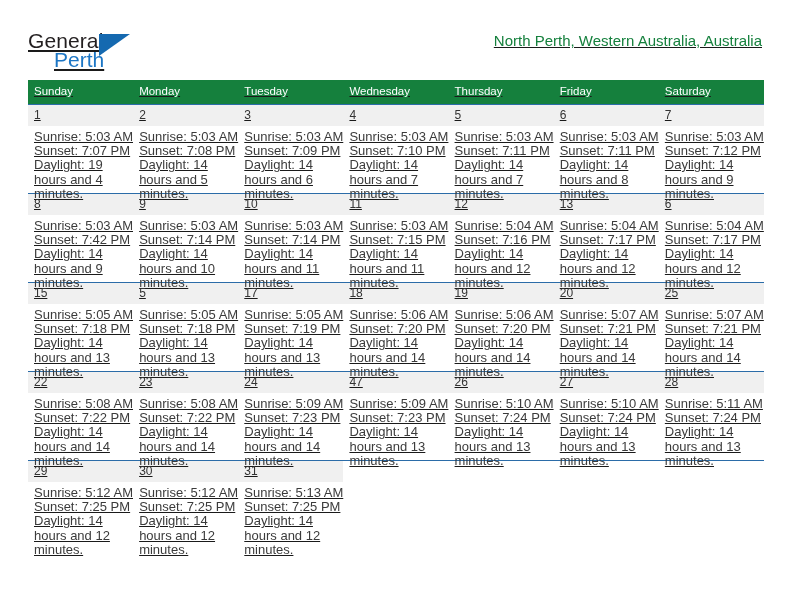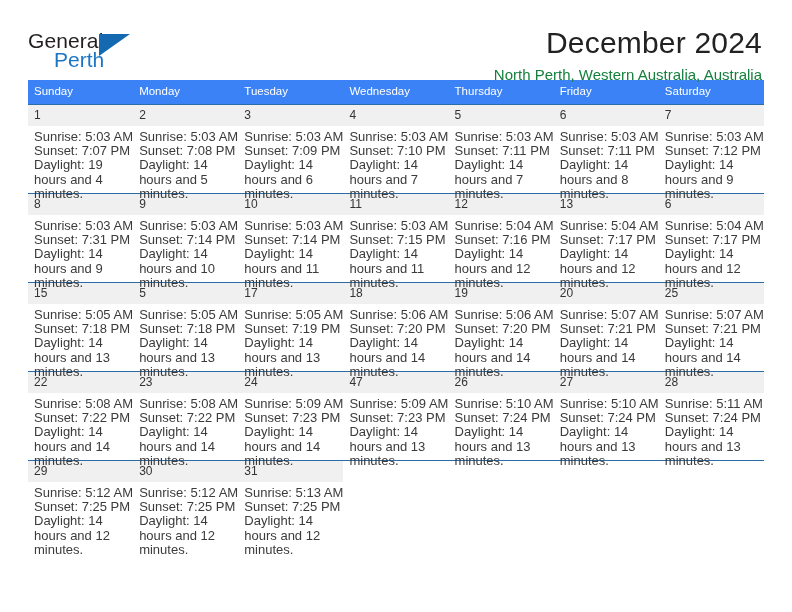--- a/index.html
+++ b/index.html
@@ -13,20 +13,21 @@
     font-family: "Liberation Sans", sans-serif;
     color: #1a1a1a;
     overflow: hidden;
   }
   .page {
     position: relative;
     width: 792px;
     height: 612px;
     box-sizing: border-box;
     padding: 0 28px;
+    text-decoration: underline;
   }
 
   
   .header {
     display: flex;
     align-items: flex-start;
     justify-content: space-between;
     padding-top: 26px;
     height: 72px;
     box-sizing: border-box;
@@ -79,21 +80,21 @@
   }
 
   
   .calendar {
     width: 736px;
     border-collapse: collapse;
     table-layout: fixed;
     margin-top: 8px;
   }
   .calendar th {
-    background: #3b82f6;
+    background: #15803d;
     color: #ffffff;
     font-size: 11.5px;
     font-weight: normal;
     text-align: left;
     padding: 5px 0 6px 6px;
     line-height: 13px;
   }
   .week-row > td {
     vertical-align: top;
     padding: 0;
@@ -140,21 +141,20 @@
 
   <div class="header">
 
     <div class="brand">
       <span class="brand-general">General</span>
       <span class="brand-mark"></span>
       <span class="brand-blue">Perth</span>
     </div>
 
     <div class="title-wrap">
-      <div class="cal-title">December 2024</div>
       <div class="cal-subtitle">North Perth, Western Australia, Australia</div>
     </div>
 
   </div>
 
   <table class="calendar">
     <thead>
       <tr>
         <th>Sunday</th>
         <th>Monday</th>
@@ -240,21 +240,21 @@
         </tr>
         <tr class="week-spacer">
           <td colspan="7"></td>
         </tr>
         <tr class="week-row">
           <td>
             <div class="daycell">
               <div class="daynum">8</div>
               <div class="dayinfo">
                 <div>Sunrise: 5:03 AM</div>
-                <div>Sunset: 7:31 PM</div>
+                <div>Sunset: 7:42 PM</div>
                 <div class="daylight">Daylight: 14 hours and 9 minutes.</div>
               </div>
             </div>
           </td>
           <td>
             <div class="daycell">
               <div class="daynum">9</div>
               <div class="dayinfo">
                 <div>Sunrise: 5:03 AM</div>
                 <div>Sunset: 7:14 PM</div>

